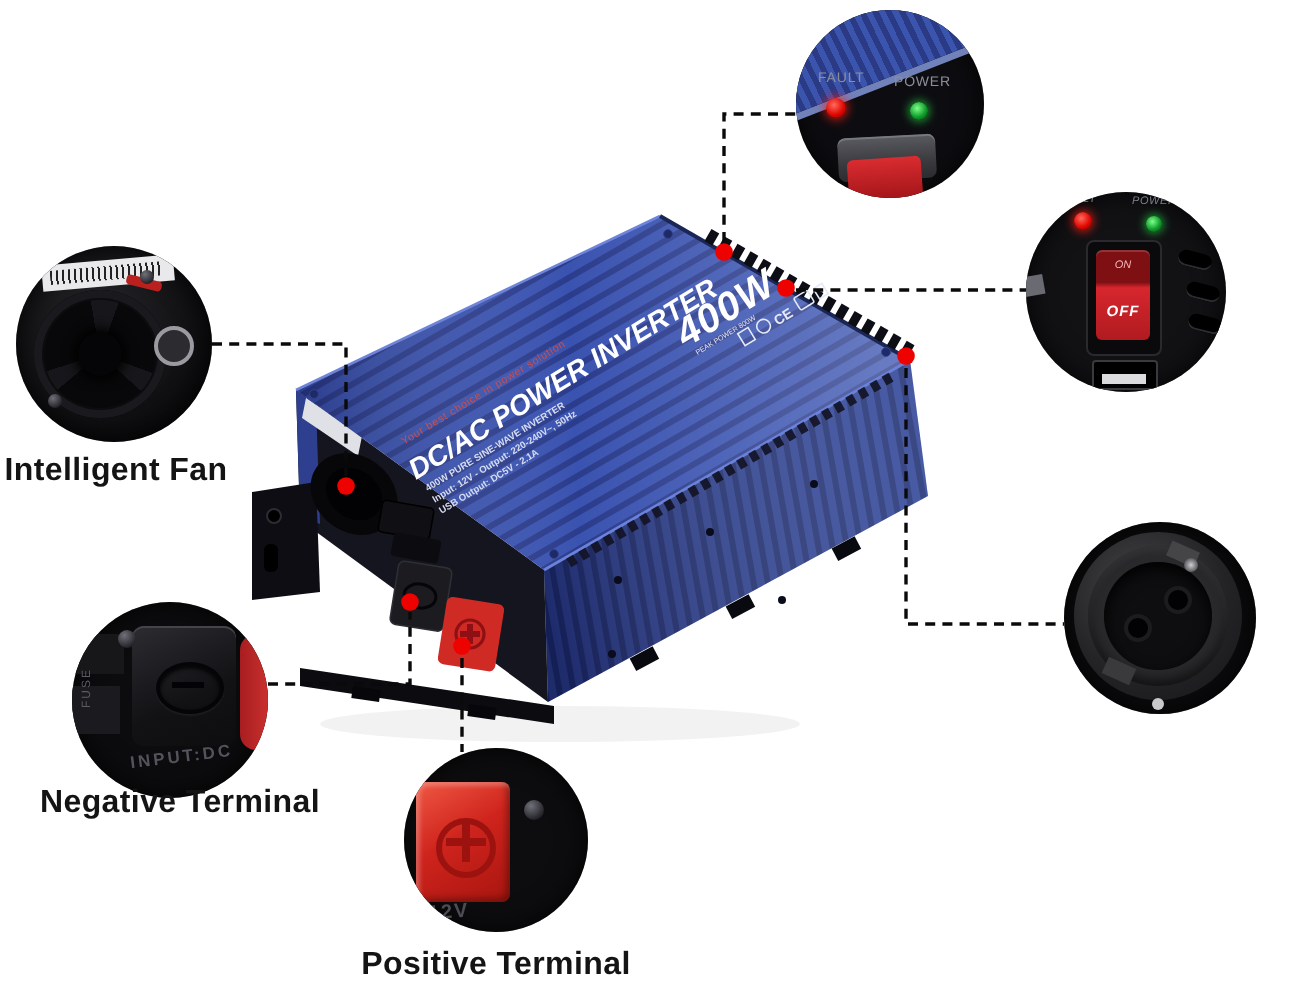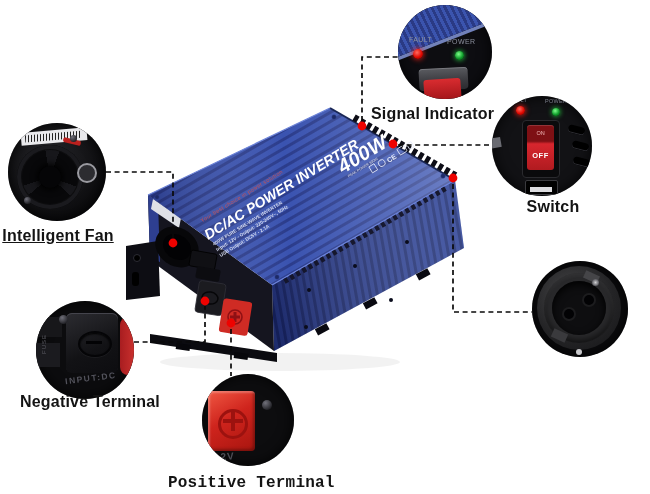--- a/index.html
+++ b/index.html
@@ -59,21 +59,21 @@
             box-shadow:0 0 4px 1px rgba(40,220,70,.6); }
   .co-signal .led-red  { left:15px; top:44px; width:10px; height:10px; }
   .co-signal .led-green{ left:57px; top:46px; width:9px;  height:9px; }
   .co-signal .bezel { left:21px; top:63px; width:49px; height:22px; border-radius:4px;
             background:linear-gradient(#5a5b60,#3a3a3f 60%,#2c2c30);
             box-shadow:inset 0 1px 0 #77787e; transform:rotate(-3deg); }
   .co-signal .rocker { left:26px; top:74px; width:37px; height:22px; border-radius:3px;
             background:linear-gradient(#d92c30,#a01418); transform:rotate(-4deg); }
 
   
-  .co-switch { left:492px; top:96px; width:100px; height:100px; background:#121215; }
+  .co-switch { left:513px; top:96px; width:100px; height:100px; background:#121215;font-style:italic; }
   .co-switch .t { font-size:5.5px; color:#7c808c; letter-spacing:.3px; }
   .co-switch .t.fault { left:17px; top:1px; }
   .co-switch .t.power { left:53px; top:2px; }
   .co-switch .led-red  { left:24px; top:10px; width:9px; height:9px; }
   .co-switch .led-green{ left:60px; top:12px; width:8px; height:8px; }
   .co-switch .bezel { left:30px; top:24px; width:36px; height:56px; background:#0a0a0c;
             border:1px solid #2a2a2e; border-radius:4px; }
   .co-switch .rocker { left:35px; top:29px; width:27px; height:45px; border-radius:3px;
             background:linear-gradient(#7e1014 0 36%, #d7262e 42%, #b01b20);
             box-shadow:inset 0 1px 0 rgba(255,255,255,.15); }
@@ -327,19 +327,17 @@
 
   <div class="callout co-pos">
     <div class="block"></div>
     <div class="ring"></div>
     <div class="ph"></div>
     <div class="pv"></div>
     <div class="screw s1"></div>
     <span class="volt">12V</span>
   </div>
 
-  <div class="lbl" style="left:0px;   top:227px; width:116px;text-decoration:underline;">Intelligent Fan</div>
-  <div class="lbl" style="left:365px; top:105px; width:135px;">Signal Indicator</div>
-  <div class="lbl" style="left:498px; top:198px; width:110px;">Switch</div>
+  <div class="lbl" style="left:0px;   top:227px; width:116px;">Intelligent Fan</div>
   <div class="lbl" style="left:10px;  top:393px; width:160px;">Negative Terminal</div>
-  <div class="lbl" style="left:168px; top:474px; width:160px;font-family:Liberation Mono, monospace;">Positive Terminal</div>
+  <div class="lbl" style="left:168px; top:474px; width:160px;">Positive Terminal</div>
 
 </div>
 
 </body></html>

